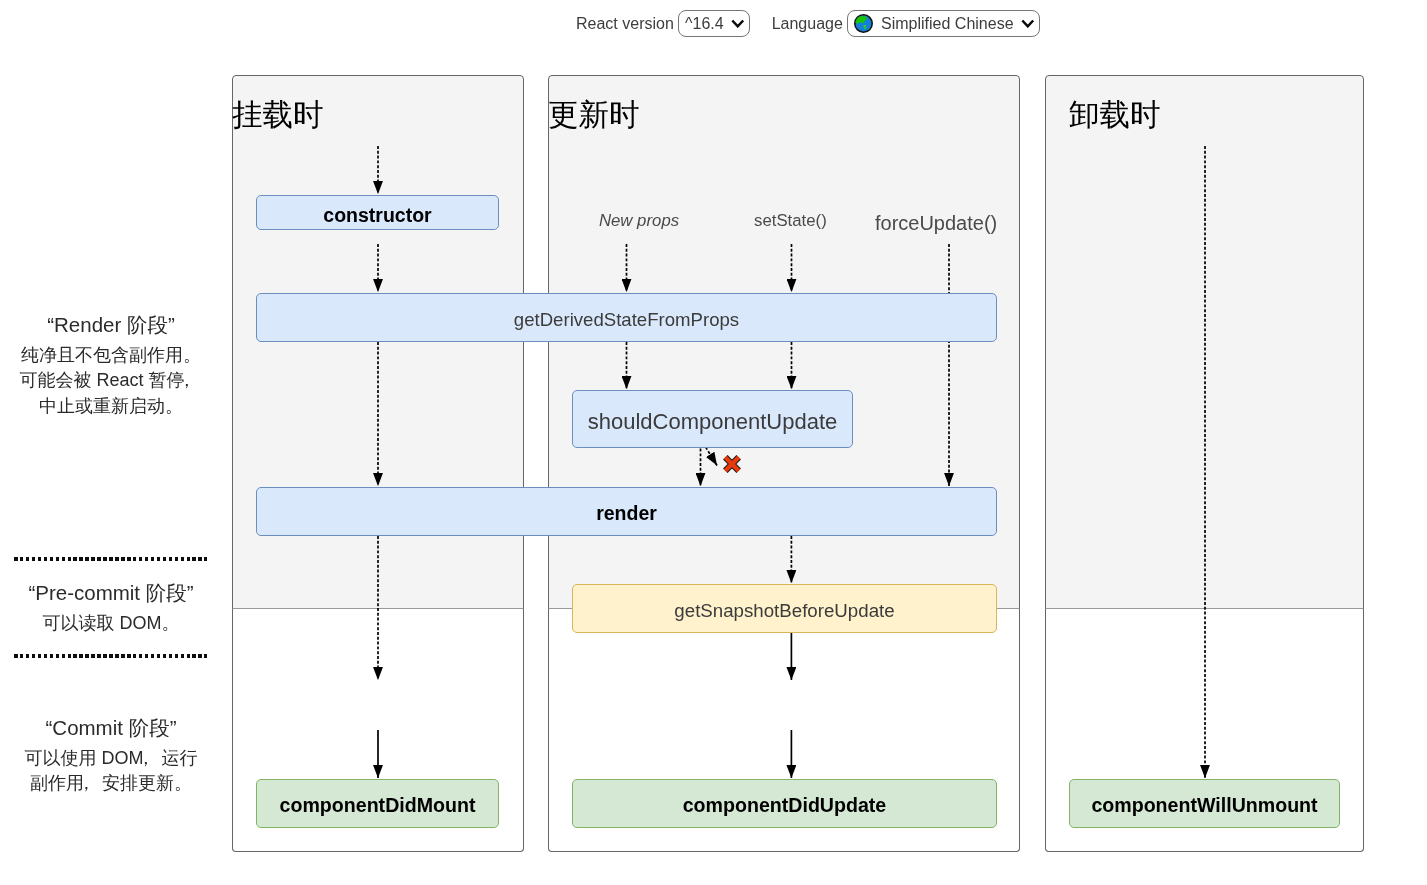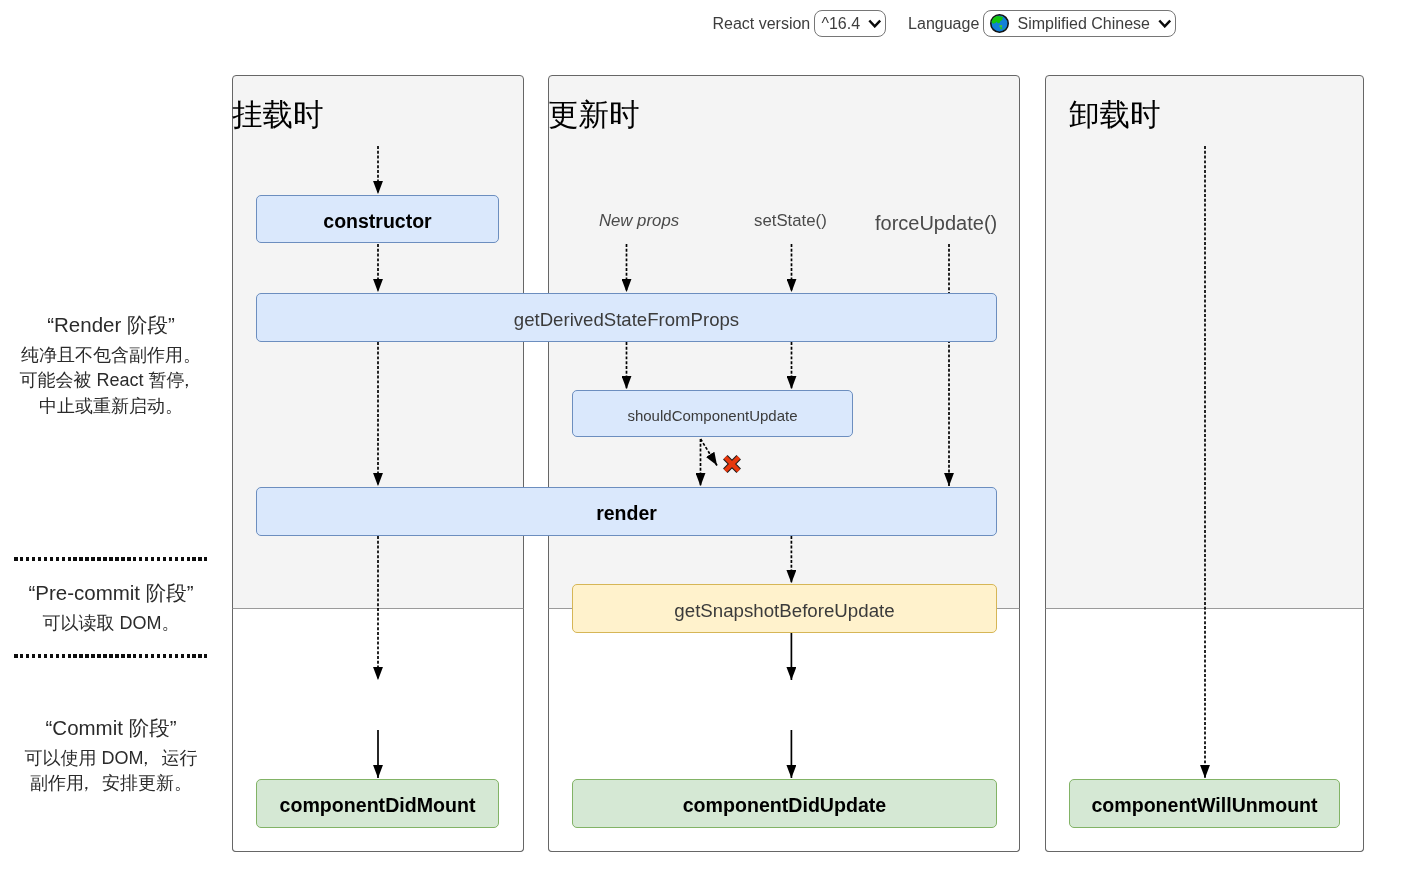--- a/index.html
+++ b/index.html
@@ -74,41 +74,41 @@
   .cjkp-c { margin-left:-0.37em; margin-right:0.37em; }
   .cjkp-p { margin-left:0em; margin-right:0em; }
   .dotrule {
     position:absolute; height:3.9px; left:13.8px; width:193px;
     background-image:repeating-linear-gradient(to right,#0d0d0d 0 3.5px,transparent 3.5px 5.95px);
   }
   
   #svg { position:absolute; left:0; top:0; pointer-events:none; }
 
   
-  #toolbar { left:576px; top:0; width:600px; justify-content:flex-end; }
+  #toolbar { left:576px; top:0; width:600px; justify-content:flex-start; }
 
   #col-mounting   { left:232px; top:75px; width:292px; height:777px; }
   #col-updating   { left:548px; top:75px; width:472px; height:777px; }
   #col-unmounting { left:1045px; top:75px; width:319px; height:777px; }
 
   #cut-mounting   { left:232px; top:607.6px; width:292px; height:244.4px; }
   #cut-updating   { left:548px; top:607.6px; width:472px; height:244.4px; }
   #cut-unmounting { left:1045px; top:607.6px; width:319px; height:244.4px; }
 
   #title-mounting   { left:232px; top:98.5px; width:292px; font-size:30.5px; }
   #title-updating   { left:548px; top:98.5px; width:524px; font-size:30.5px; }
   #title-unmounting { left:1045px; top:98.5px; width:319px; font-size:30.5px;margin-left:24px; }
 
   #entry-new-props    { left:539px; top:212.5px; width:200px; font-size:16.8px; font-style:italic; }
   #entry-set-state    { left:690.4px; top:212.5px; width:200px; font-size:16.8px; }
   #entry-force-update { left:836.1px; top:212.5px; width:200px; font-size:20px; }
 
-  #n-constructor  { left:256px; top:195px; width:243px; height:48px; font-size:19.5px; font-weight:bold; color:#000; }
+  #n-constructor  { left:256px; top:195px; width:243px; height:35px; font-size:19.5px; font-weight:bold; color:#000; }
   #n-gdsfp        { left:256px; top:293px; width:741px; height:48.6px; font-size:18.6px; }
-  #n-scu          { left:572px; top:390px; width:281px; height:47px; font-size:15px; }
+  #n-scu          { left:572px; top:390px; width:281px; height:58px; font-size:22px; }
   #n-render       { left:256px; top:487px; width:741px; height:48.6px; font-size:19.5px; font-weight:bold; color:#000; }
   #n-gsbu         { left:572px; top:584px; width:425px; height:48.6px; font-size:18.7px; }
   #n-reactupdates { left:256px; top:681px; width:741px; height:48.6px; font-size:19px; font-style:italic; }
   #n-cdm          { left:256px; top:779px; width:243px; height:48.6px; font-size:19.6px; font-weight:bold; color:#000000; }
   #n-cdu          { left:572px; top:779px; width:425px; height:48.6px; font-size:19.6px; font-weight:bold; color:#000; }
   #n-cwu          { left:1069px; top:779px; width:271px; height:48.6px; font-size:19.6px; font-weight:bold; color:#000; }
 
   #abort-cross { position:absolute; left:722px; top:454px; width:20px; height:20px; line-height:0; }
 
   #phase-render    { top:306px; }

